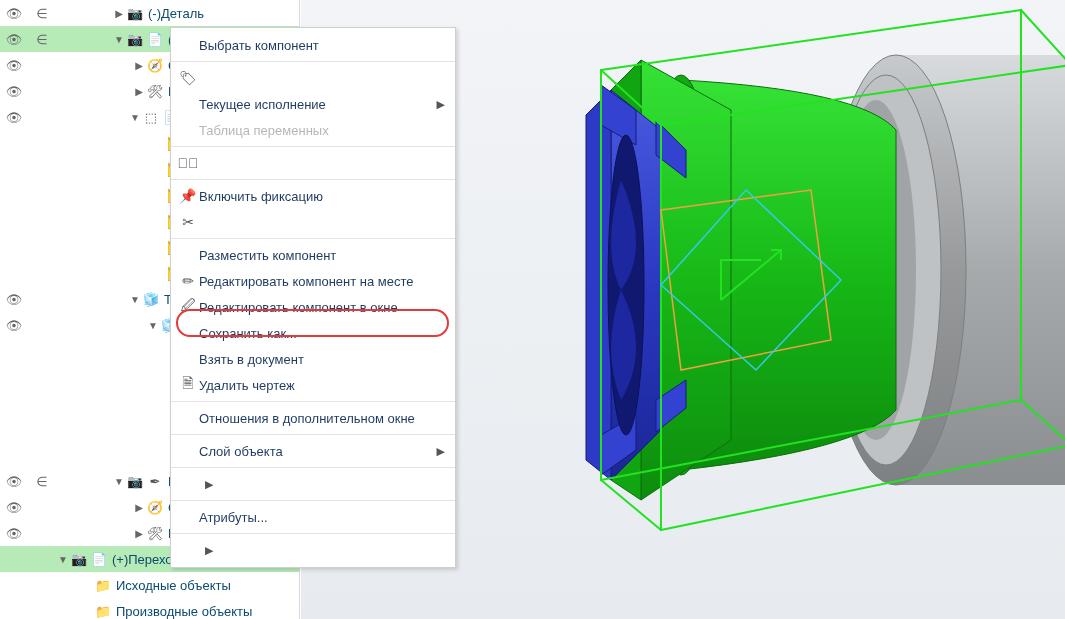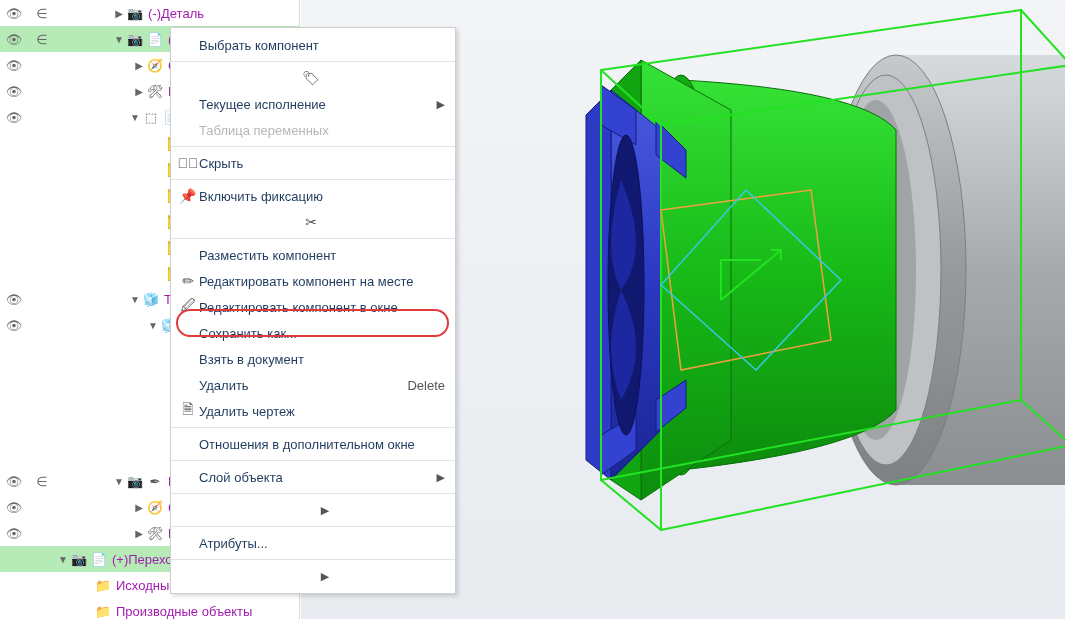--- a/index.html
+++ b/index.html
@@ -52,21 +52,21 @@
   .ico {
     width: 18px; height: 18px;
     display:inline-flex;
     align-items:center;
     justify-content:center;
     color:#555;
     margin-right: 2px;
   }
   .lbl {
     padding-left: 2px;
-    color: #a21caf;
+    color: #0c4a6e;
   }
   .viewport {
     position: absolute;
     left: 301px; top: 0;
     width: 764px; height: 619px;
     background: linear-gradient(#f2f4f7, #e7ebef);
     overflow: hidden;
   }
   .ctx {
     position: absolute;
@@ -78,21 +78,20 @@
     box-shadow: 2px 2px 4px rgba(0,0,0,0.15);
     z-index: 50;
     padding: 4px 0;
   }
   .mi {
     display:flex;
     align-items:center;
     height: 26px;
     padding: 0 10px 0 6px;
     cursor: default;
-    justify-content: center;
   }
   .mi .mico { width: 22px; text-align:center; color:#555; font-size:14px; }
   .mi .mlbl { flex: 1; color:#1f3b5f; }
   .mi.disabled .mlbl { color:#b7b7b7; }
   .mi .arrow { color:#555; font-size:11px; padding-left:6px; }
   .mi .shortcut { color:#555; padding-left:6px; }
   .sep { height:1px; background:#e3e3e3; margin:3px 0; }
   .highlight-ring {
     position:absolute;
     left: 176px;
@@ -469,21 +468,20 @@
       <span class="mlbl">Текущее исполнение</span>
       <span class="arrow">▶</span>
     </div>
     <div class="mi disabled">
       <span class="mico"></span>
       <span class="mlbl">Таблица переменных</span>
     </div>
     <div class="sep"></div>
     <div class="mi">
       <span class="mico">👁⃠</span>
-      <span class="mlbl">Скрыть</span>
     </div>
     <div class="sep"></div>
     <div class="mi">
       <span class="mico">📌</span>
       <span class="mlbl">Включить фиксацию</span>
     </div>
     <div class="mi">
       <span class="mico">✂</span>
     </div>
     <div class="sep"></div>
@@ -501,25 +499,20 @@
     </div>
     <div class="mi">
       <span class="mico"></span>
       <span class="mlbl">Сохранить как...</span>
     </div>
     <div class="mi">
       <span class="mico"></span>
       <span class="mlbl">Взять в документ</span>
     </div>
     <div class="mi">
-      <span class="mico"></span>
-      <span class="mlbl">Удалить</span>
-      <span class="shortcut">Delete</span>
-    </div>
-    <div class="mi">
       <span class="mico">🗎</span>
       <span class="mlbl">Удалить чертеж</span>
     </div>
     <div class="sep"></div>
     <div class="mi">
       <span class="mico"></span>
       <span class="mlbl">Отношения в дополнительном окне</span>
     </div>
     <div class="sep"></div>
     <div class="mi">

